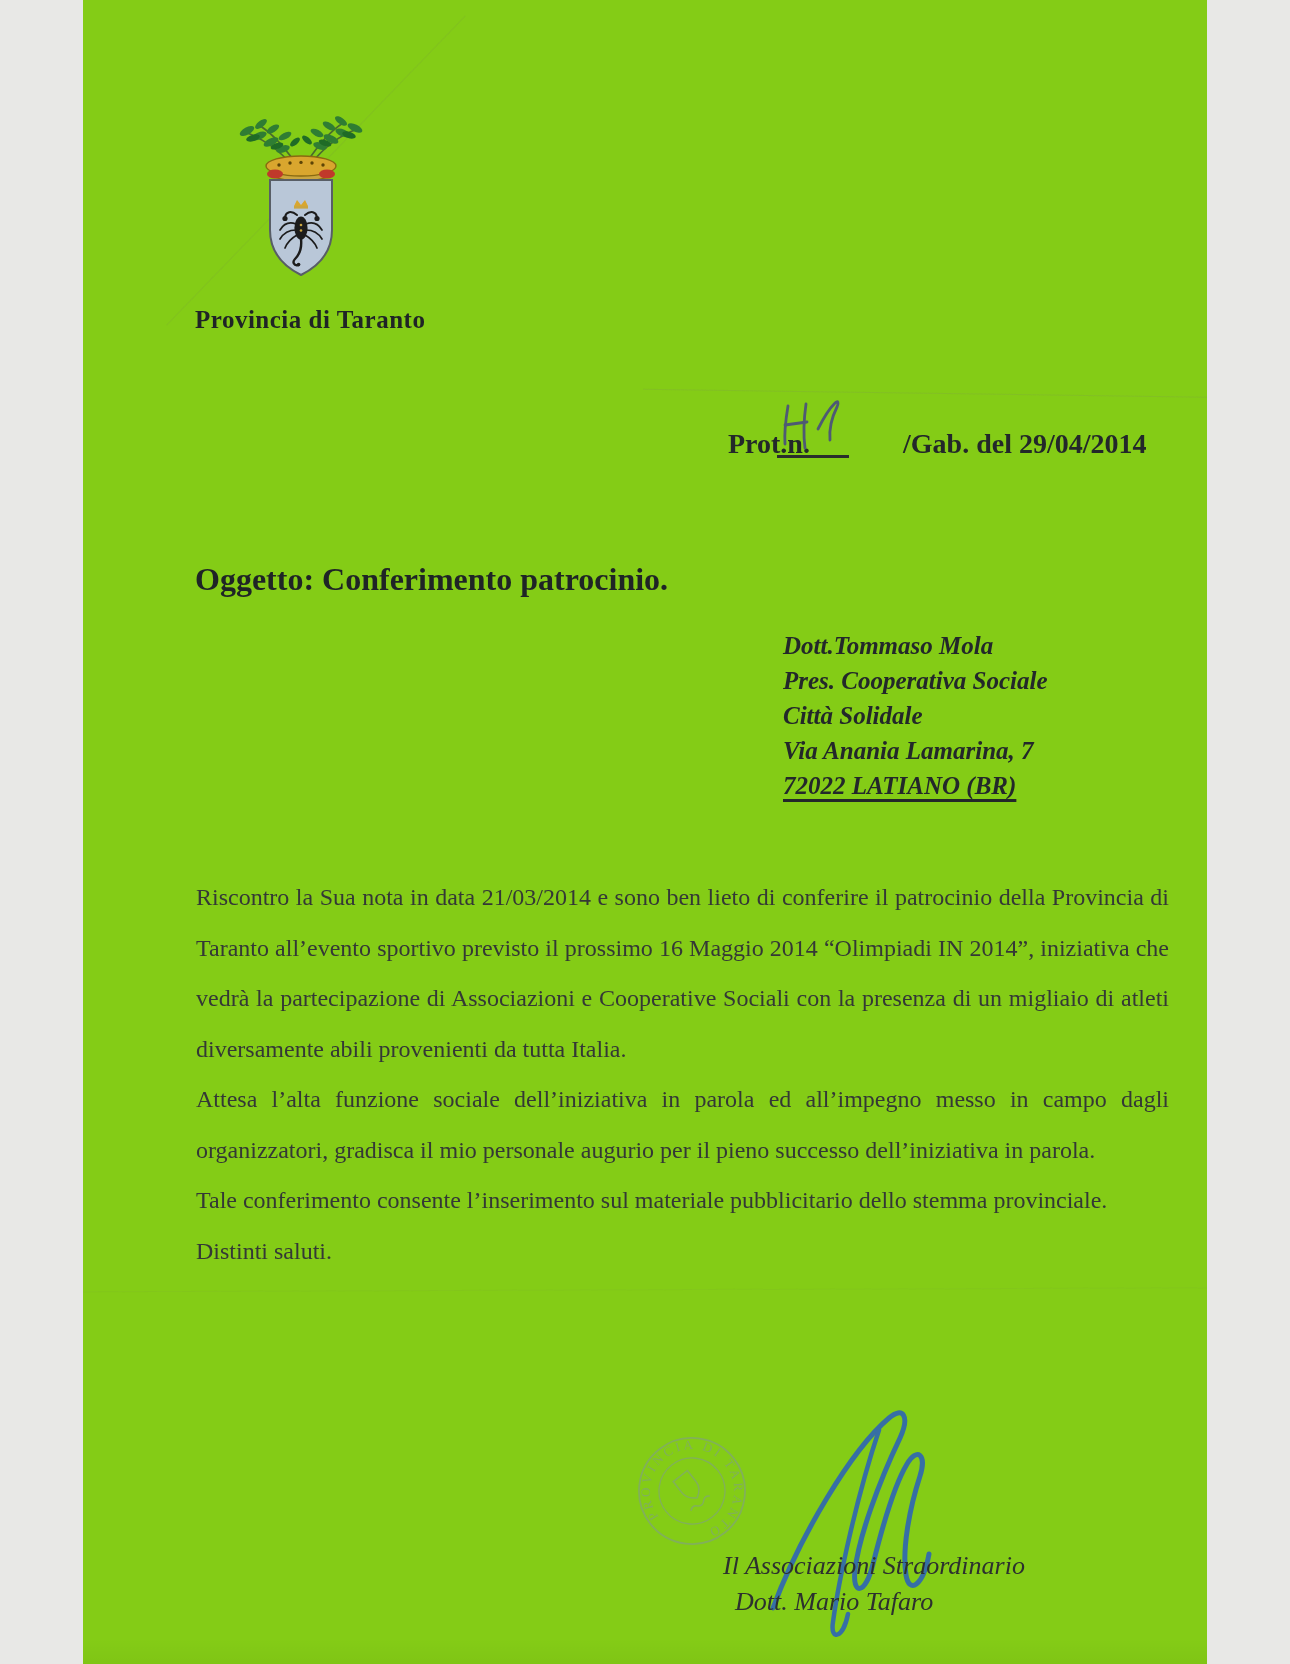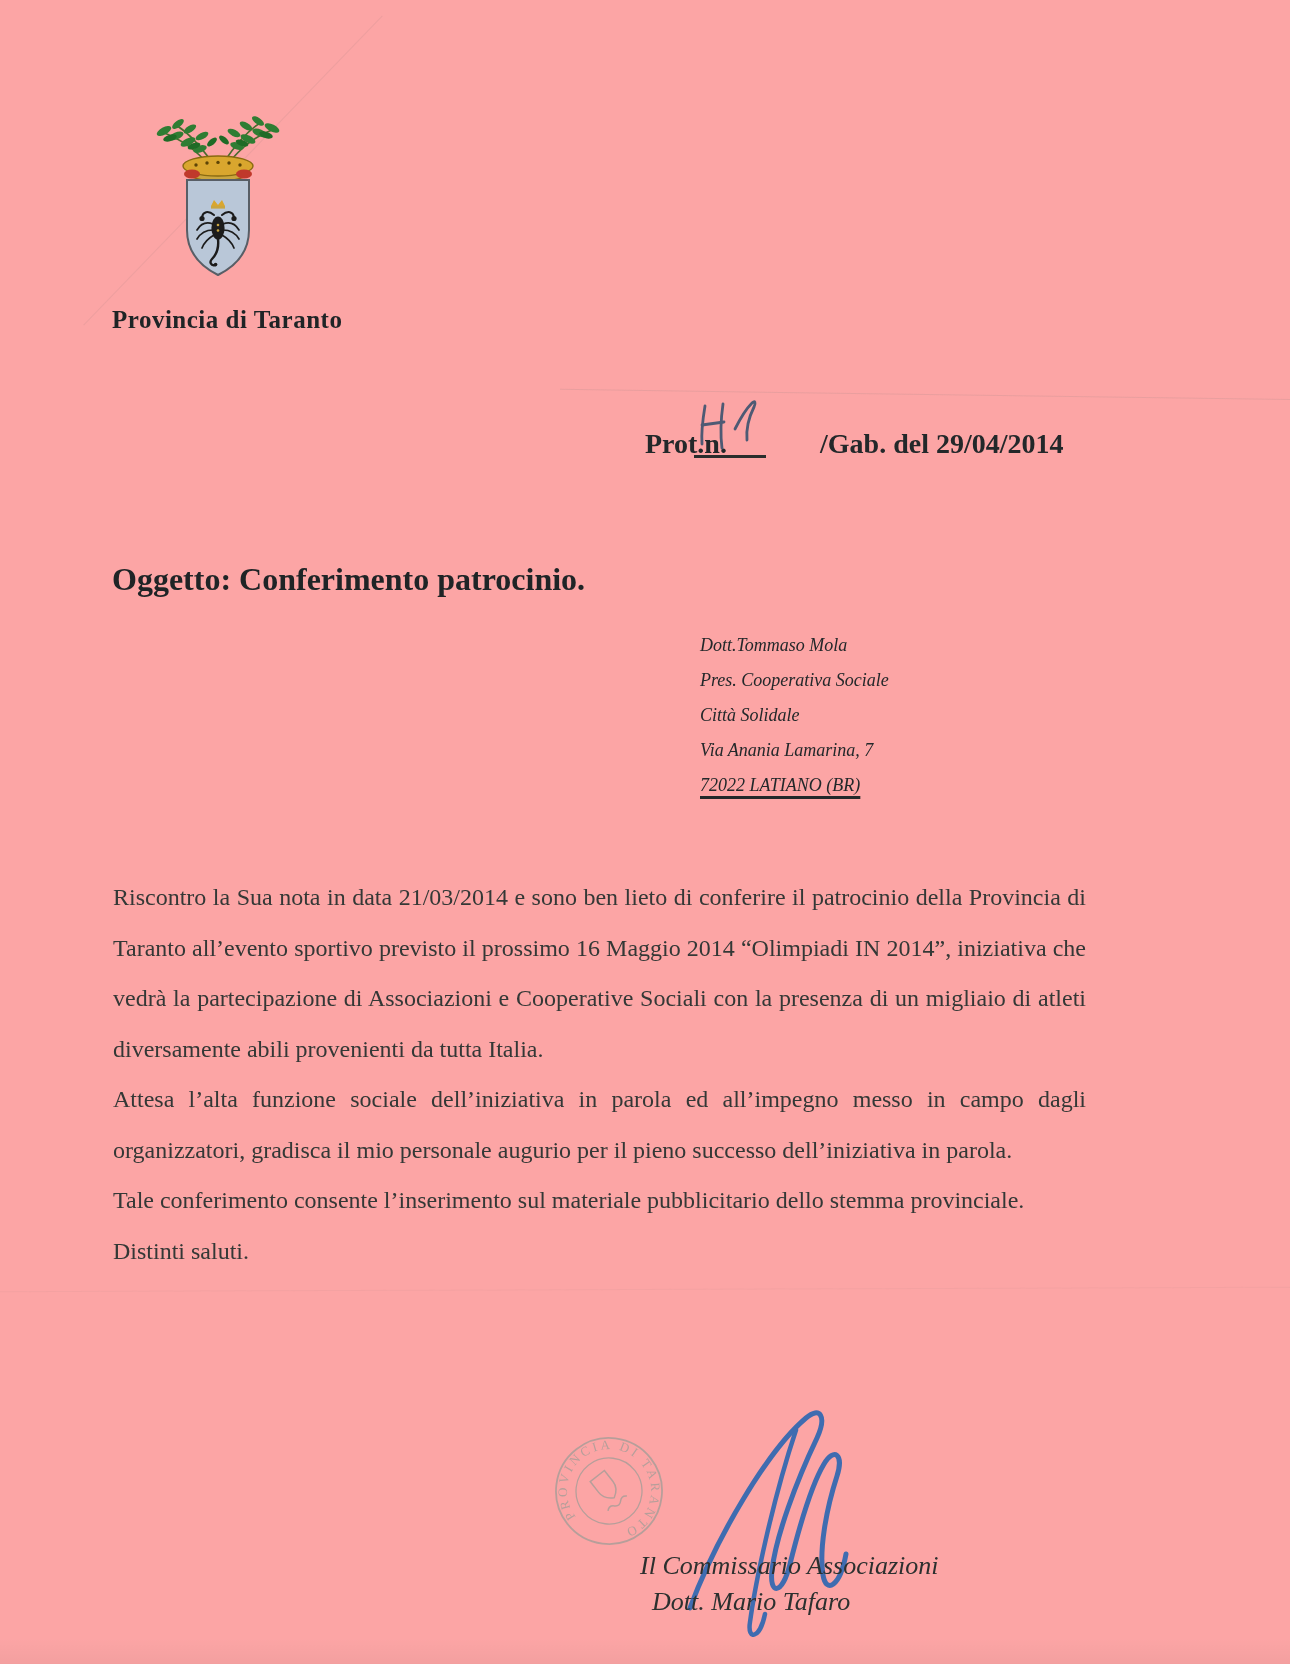--- a/index.html
+++ b/index.html
@@ -1,20 +1,20 @@
 <!DOCTYPE html>
 <html><head>
 <meta charset="utf-8">
 <style>
   html,body{margin:0;padding:0;background:#e8e8e6;}
   .page{
     position:relative;
-    width:1290px;height:1664px;
+    width:1124px;height:1664px;
     margin:0 auto;
-    background:#fca5a5;
+    background:#84cc16;
     overflow:hidden;
     font-family:"Liberation Serif","DejaVu Serif",serif;
     color:#2a2d2c;
   }
   
   .crease{position:absolute;background:rgba(110,110,110,.10);pointer-events:none;}
   .crease-diag{left:18px;top:170px;width:430px;height:1px;transform:rotate(-46deg);}
   .crease-top{left:560px;top:394px;width:740px;height:1px;transform:rotate(.8deg);background:rgba(120,120,120,.14);}
   .crease-mid{left:0px;top:1289px;width:1290px;height:1px;transform:rotate(-.2deg);background:rgba(120,120,120,.06);}
   .page-vignette{position:absolute;left:0;bottom:0;width:100%;height:26px;
@@ -22,21 +22,21 @@
 
   .crest{position:absolute;left:148px;top:116px;}
   .org-name{position:absolute;left:112px;top:306px;font-weight:bold;font-size:25px;letter-spacing:.5px;color:#1f2426;}
 
   .prot-line{position:absolute;top:428px;left:645px;font-weight:bold;font-size:28px;color:#23282a;white-space:nowrap;}
   .hand-number{position:absolute;left:693px;top:398px;}
   .prot-underline{position:absolute;left:694px;top:455px;width:72px;height:3px;background:#2a2d2c;}
 
   .subject{position:absolute;left:112px;top:561px;font-weight:bold;font-size:32px;color:#1f2426;}
 
-  .recipient{position:absolute;left:700px;top:628px;font-weight:normal;font-style:italic;font-size:18px;line-height:35px;color:#23282a;}
+  .recipient{position:absolute;left:700px;top:628px;font-weight:bold;font-style:italic;font-size:25px;line-height:35px;color:#23282a;}
   .recipient .underlined{text-decoration:underline;text-decoration-thickness:2.5px;text-underline-offset:5px;}
 
   .body-text{position:absolute;left:113px;top:872px;width:973px;font-size:24px;line-height:50.5px;color:#343836;text-align:justify;}
   .body-text p{margin:0;}
 
   .stamp{position:absolute;left:534px;top:1416px;transform:rotate(-38deg);opacity:.55;}
   .signature-svg{position:absolute;left:668px;top:1406px;}
 
   .signoff{position:absolute;left:600px;top:1548px;width:470px;font-style:italic;font-size:26px;line-height:36px;color:#2c302f;}
   .signoff .role{margin-left:40px;}
@@ -177,17 +177,17 @@
   </svg>
 
   <svg class="signature-svg" width="200" height="240" viewBox="0 0 200 240">
     <g stroke="#3068b2" fill="none" stroke-linecap="round" stroke-linejoin="round" opacity="0.92">
       <path stroke-width="5" d="M22,202 C48,132 100,44 138,12 C152,0 159,10 149,32 C128,76 108,130 104,164 C101,189 114,190 122,158 C133,114 144,78 156,58 C166,41 176,48 169,70 C158,104 151,144 155,169 C158,188 172,181 178,148"></path>
       <path stroke-width="4.5" d="M128,24 C106,90 88,172 82,216 C79,235 92,233 97,208"></path>
     </g>
   </svg>
 
   <div class="signoff">
-    <div class="role">Il Commissario Associazioni</div>
+    <div class="role">Il Associazioni Straordinario</div>
     <div class="name">Dott. Mario Tafaro</div>
   </div>
 
 </div>
 
 </body></html>

